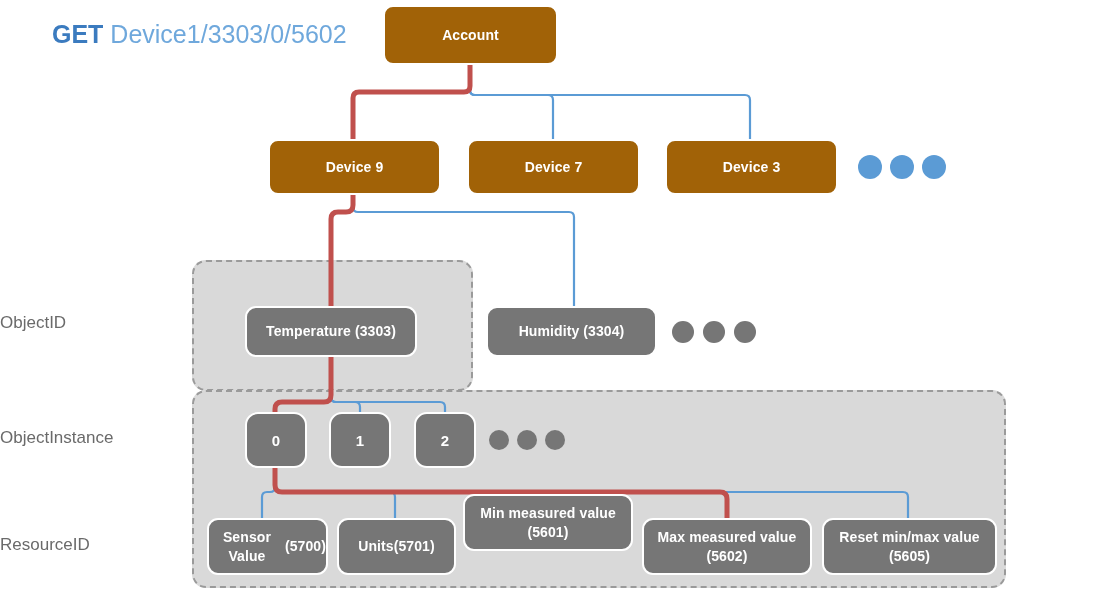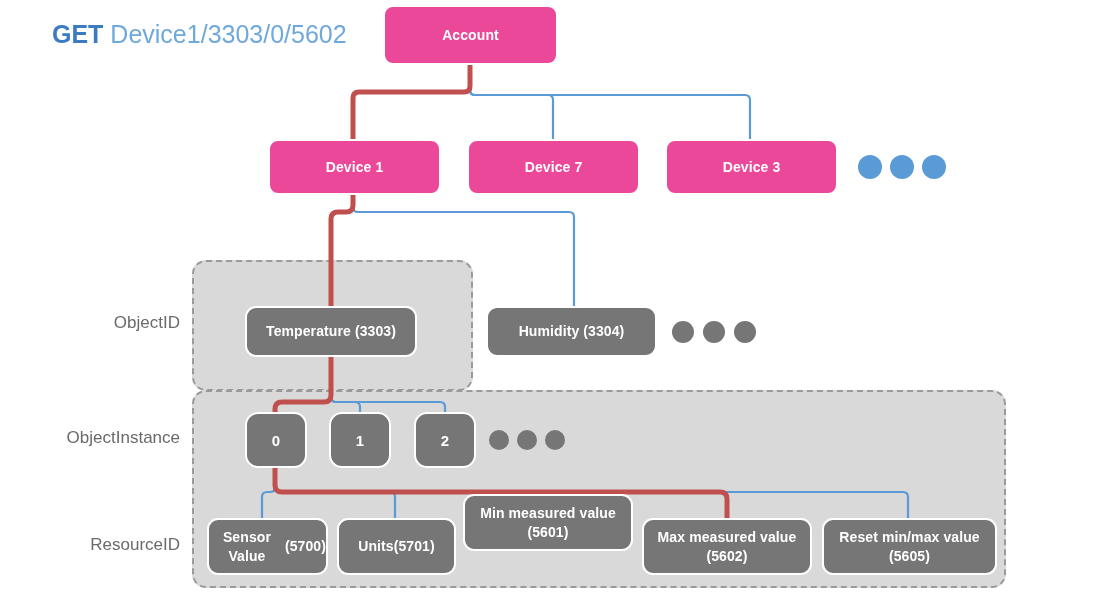--- a/index.html
+++ b/index.html
@@ -57,21 +57,21 @@
     justify-content: center;
     text-align: center;
     color: #ffffff;
     border-radius: 9px;
     border: 2px solid #ffffff;
     font-size: 14px;
     line-height: 17px;
     letter-spacing: .1px;
   }
   .node.blue {
-    background: #ec4899;
+    background: #a16207;
     font-weight: bold;
     border-radius: 10px;
   }
   .node.gray {
     background: #767676;
     font-weight: bold;
     border-radius: 11px;
   }
   .node.inst {
     border-radius: 13px;
@@ -80,21 +80,20 @@
   .node.acct {
     font-size: 14px;
   }
   .node .lines {
     padding: 0 6px;
   }
 
   
   .rowlabel {
     position: absolute;
-    text-align: right;
     color: #6a6a6a;
     font-size: 17px;
     line-height: 20px;
     white-space: nowrap;
   }
 
   
   .dots {
     position: absolute;
     display: flex;
@@ -171,21 +170,21 @@
 
   <div class="rowlabel" style="left:0px; top:313px; width:180px;">ObjectID</div>
   <div class="rowlabel" style="left:0px; top:428px; width:180px;">ObjectInstance</div>
   <div class="rowlabel" style="left:0px; top:535px; width:180px;">ResourceID</div>
 
   <div class="node blue acct" style="left:383px; top:5px; width:175px; height:60px;">
     <span class="lines">Account</span>
   </div>
 
   <div class="node blue" style="left:268px; top:139px; width:173px; height:56px;">
-    <span class="lines">Device 1</span>
+    <span class="lines">Device 9</span>
   </div>
   <div class="node blue" style="left:467px; top:139px; width:173px; height:56px;">
     <span class="lines">Device 7</span>
   </div>
   <div class="node blue" style="left:665px; top:139px; width:173px; height:56px;">
     <span class="lines">Device 3</span>
   </div>
   <div class="dots blue" style="left:858px; top:155px;">
     <span></span>
       <span></span>

